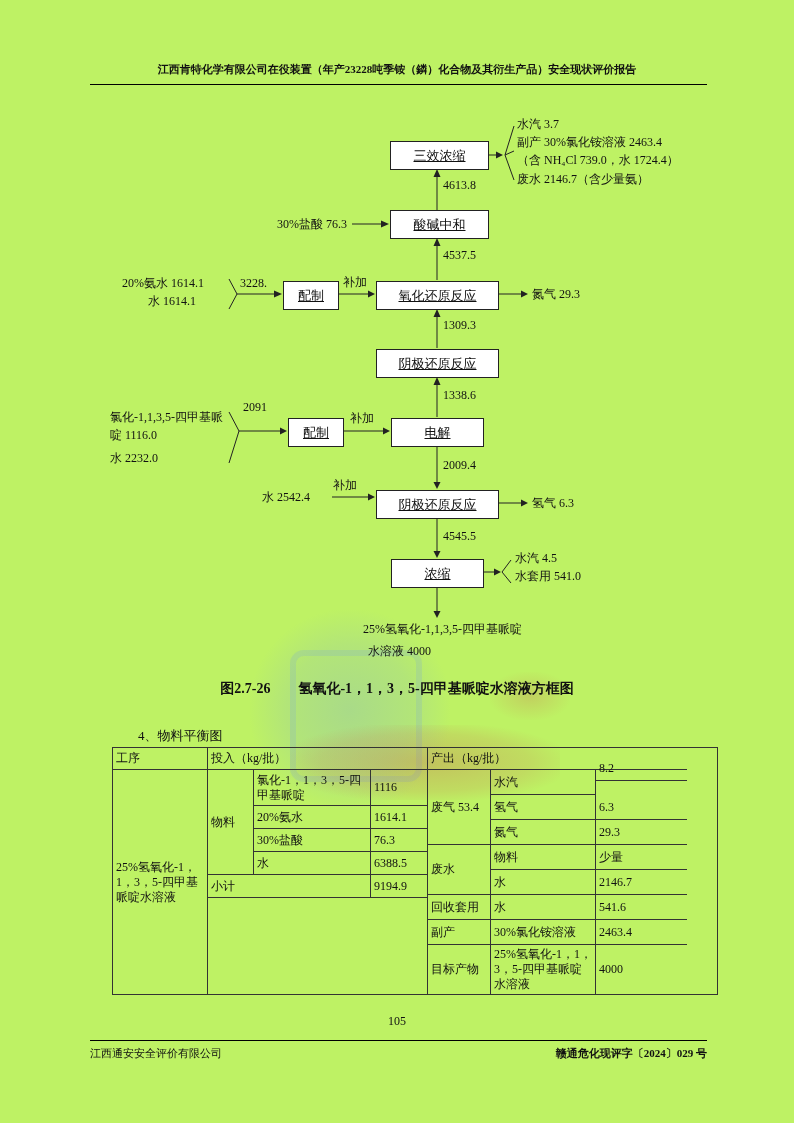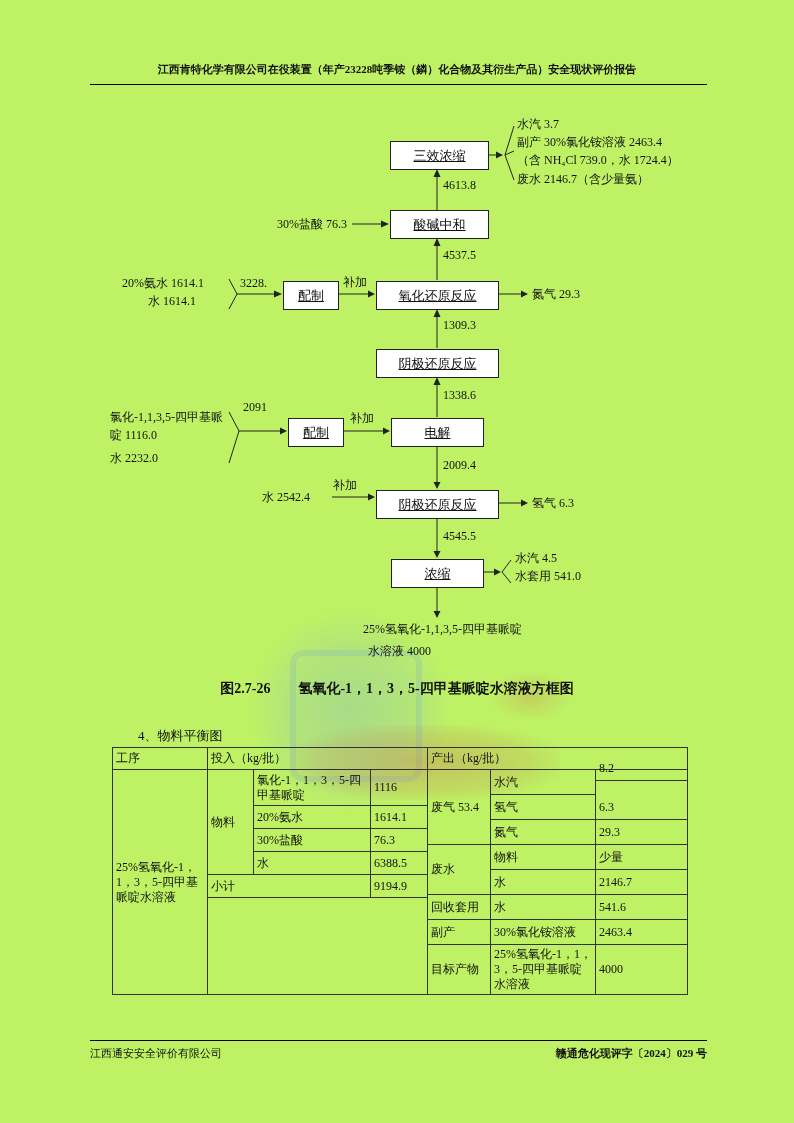--- a/index.html
+++ b/index.html
@@ -6,21 +6,21 @@
   .page{position:relative;width:794px;height:1123px;background:#bef264;overflow:hidden;
         font-family:"Liberation Serif","DejaVu Serif",serif;color:#111;}
   .rule{position:absolute;border-top:1px solid #000;height:0;}
   .hdr{position:absolute;width:100%;text-align:center;font-size:11px;font-weight:bold;white-space:nowrap;}
   .lbl{position:absolute;font-size:12px;white-space:nowrap;line-height:15px;}
   .box{position:absolute;border:1px solid #222;background:#fff;display:flex;align-items:center;
        justify-content:center;font-size:13px;white-space:nowrap;text-decoration:underline;}
   svg.fc{position:absolute;left:0;top:0;pointer-events:none;}
   .caption{position:absolute;width:100%;text-align:center;font-size:14px;font-weight:bold;white-space:nowrap;}
   .sect{position:absolute;font-size:13px;}
-  .tbl{position:absolute;left:112px;top:747px;width:574px;height:246px;border:1px solid #333;}
+  .tbl{position:absolute;left:112px;top:747px;width:574px;height:246px;border:1px solid #333;padding-left:30px;}
   .tc{position:absolute;box-sizing:border-box;border-right:1px solid #333;border-bottom:1px solid #333;
       font-size:12px;line-height:15px;padding:1px 3px;display:flex;align-items:center;overflow:hidden;}
   .nbr{border-right:none;}
   .nbb{border-bottom:none;}
   .ftr{position:absolute;font-size:11px;white-space:nowrap;}
   .pgnum{position:absolute;width:100%;text-align:center;font-size:12px;}
   .wm{position:absolute;pointer-events:none;}
 </style>
 </head>
 <body>
@@ -169,18 +169,19 @@
     <div class="tc" style="left:378px;top:147px;width:105px;height:25px">水</div>
     <div class="tc nbr" style="left:483px;top:147px;width:91px;height:25px">541.6</div>
     <div class="tc" style="left:315px;top:172px;width:63px;height:25px">副产</div>
     <div class="tc" style="left:378px;top:172px;width:105px;height:25px">30%氯化铵溶液</div>
     <div class="tc nbr" style="left:483px;top:172px;width:91px;height:25px">2463.4</div>
     <div class="tc nbb" style="left:315px;top:197px;width:63px;height:49px">目标产物</div>
     <div class="tc nbb" style="left:378px;top:197px;width:105px;height:49px">25%氢氧化-1，1，3，5-四甲基哌啶水溶液</div>
     <div class="tc nbr nbb" style="left:483px;top:197px;width:91px;height:49px">4000</div>
   </div>
 
+  <div class="pgnum" style="top:1014px">105</div>
 
   <div class="rule" style="left:90px;top:1040px;width:617px;"></div>
   <div class="ftr" style="left:90px;top:1046px">江西通安安全评价有限公司</div>
   <div class="ftr" style="right:87px;top:1046px;font-weight:bold">赣通危化现评字〔2024〕029 号</div>
 
 </div>
 
 </body></html>

